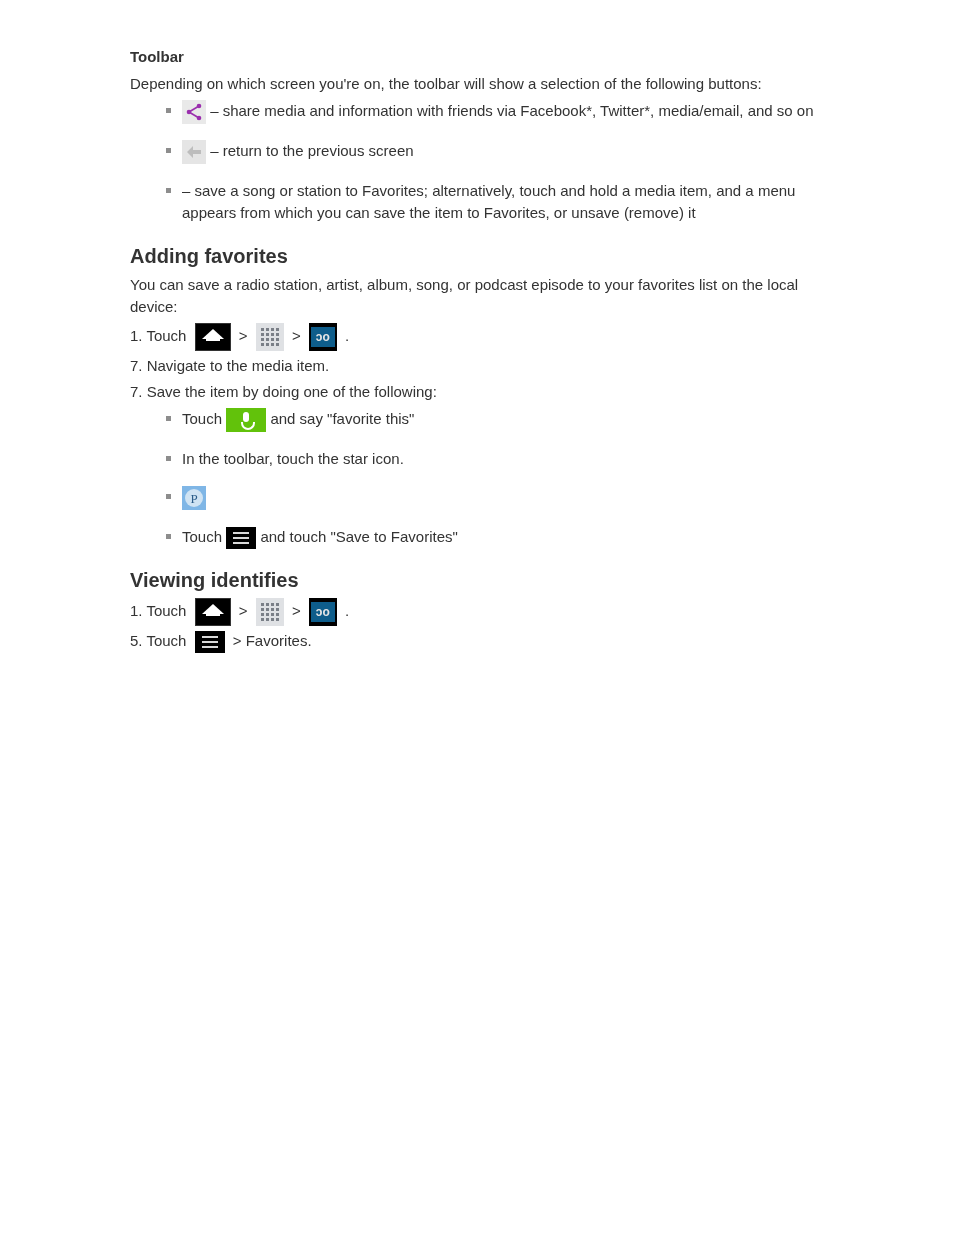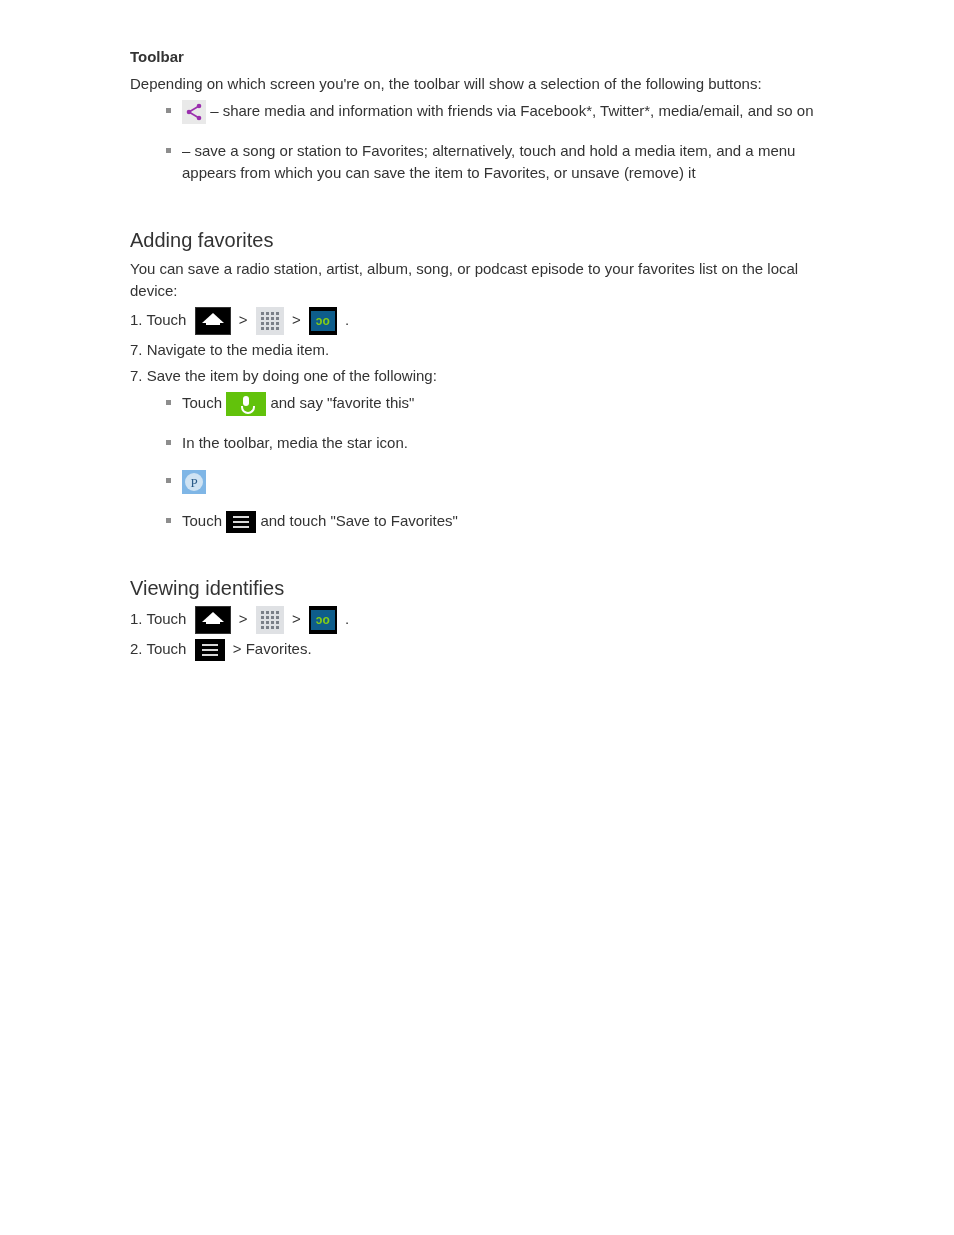--- a/index.html
+++ b/index.html
@@ -112,21 +112,21 @@
     height: 28px;
     background:#000;
     position:relative;
     vertical-align:middle;
   }
   .logo-inner{
     position:absolute;
     left:2px; top:4px;
     width:24px;height:20px;
     background:#0e5d8b;
-    color:#84cc16;
+    color:#e5e5e5;
     font-weight:bold;
     font-size:12px;
     line-height:20px;
     text-align:center;
     font-family: Arial, sans-serif;
   }
   .mic-btn{
     display:inline-block;
     width:40px;height:24px;
     background:#62c20b;
@@ -187,22 +187,22 @@
     width:16px;height:2px;
     background:#d9d9d9;
     box-shadow:0 5px 0 #d9d9d9, 0 10px 0 #d9d9d9;
   }
   p.para{
     margin:4px 0;
     line-height:1.5;
   }
   .heading2{
     font-size:20px;
-    font-weight:normal;
-    margin-top:44px;
+    font-weight:bold;
+    margin-top:20px;
     margin-bottom:6px;
   }
   .inline-row .icon-box, .inline-row .black-btn, .inline-row .grid-btn, .inline-row .logo-btn, .inline-row .list-btn {
     margin: 0 4px;
   }
 </style>
 </head>
 <body>
 
 <div class="page">
@@ -217,20 +217,27 @@
           <svg width="20" height="20" viewBox="0 0 20 20">
             <circle cx="5" cy="10" r="2.3" fill="#9b2fae"></circle>
             <circle cx="15" cy="4" r="2.3" fill="#9b2fae"></circle>
             <circle cx="15" cy="16" r="2.3" fill="#9b2fae"></circle>
             <line x1="5" y1="10" x2="15" y2="4" stroke="#9b2fae" stroke-width="1.6"></line>
             <line x1="5" y1="10" x2="15" y2="16" stroke="#9b2fae" stroke-width="1.6"></line>
           </svg>
         </span><span> – share media and information with friends via Facebook*, Twitter*, media/email, and so on</span>
       </li>
 
+      <li>
+        <span class="icon-box back-icon">
+          <svg width="18" height="16" viewBox="0 0 18 16">
+            <path d="M8 2 L2 8 L8 14 L8 10 L16 10 L16 6 L8 6 Z" fill="#bdbdbd"></path>
+          </svg>
+        </span><span> – return to the previous screen</span>
+      </li>
 
       <li>
         <span> – save a song or station to Favorites; alternatively, touch and hold a media item, and a menu appears from which you can save the item to Favorites, or unsave (remove) it</span>
       </li>
     </ul>
 
     <div class="heading2">Adding favorites</div>
     <p class="para">You can save a radio station, artist, album, song, or podcast episode to your favorites list on the local device:</p>
 
     <p class="para inline-row">
@@ -265,21 +272,21 @@
     <p class="para">7.  Navigate to the media item.</p>
     <p class="para">7.  Save the item by doing one of the following:</p>
 
     <ul>
       <li>
         <span>Touch </span>
         <span class="mic-btn"></span>
         <span> and say "favorite this"</span>
       </li>
       <li>
-        <span>In the toolbar, media the star icon.</span>
+        <span>In the toolbar, touch the star icon.</span>
       </li>
       <li>
         <span class="ident-icon"></span>
       </li>
       <li>
         <span>Touch </span>
         <span class="list-btn"><span class="list-lines"></span></span>
         <span> and touch "Save to Favorites"</span>
       </li>
     </ul>
@@ -309,20 +316,20 @@
             <span></span>
             <span></span>
           </span>
       </span>
       <span> &gt; </span>
       <span class="logo-btn"><span class="logo-inner">ɔo</span></span>
       <span>.</span>
     </p>
 
     <p class="para inline-row">
-      <span>2.  Touch </span>
+      <span>5.  Touch </span>
       <span class="list-btn"><span class="list-lines"></span></span>
       <span> &gt; Favorites.</span>
     </p>
 
 
   </div>
 </div>
 
 </body></html>

